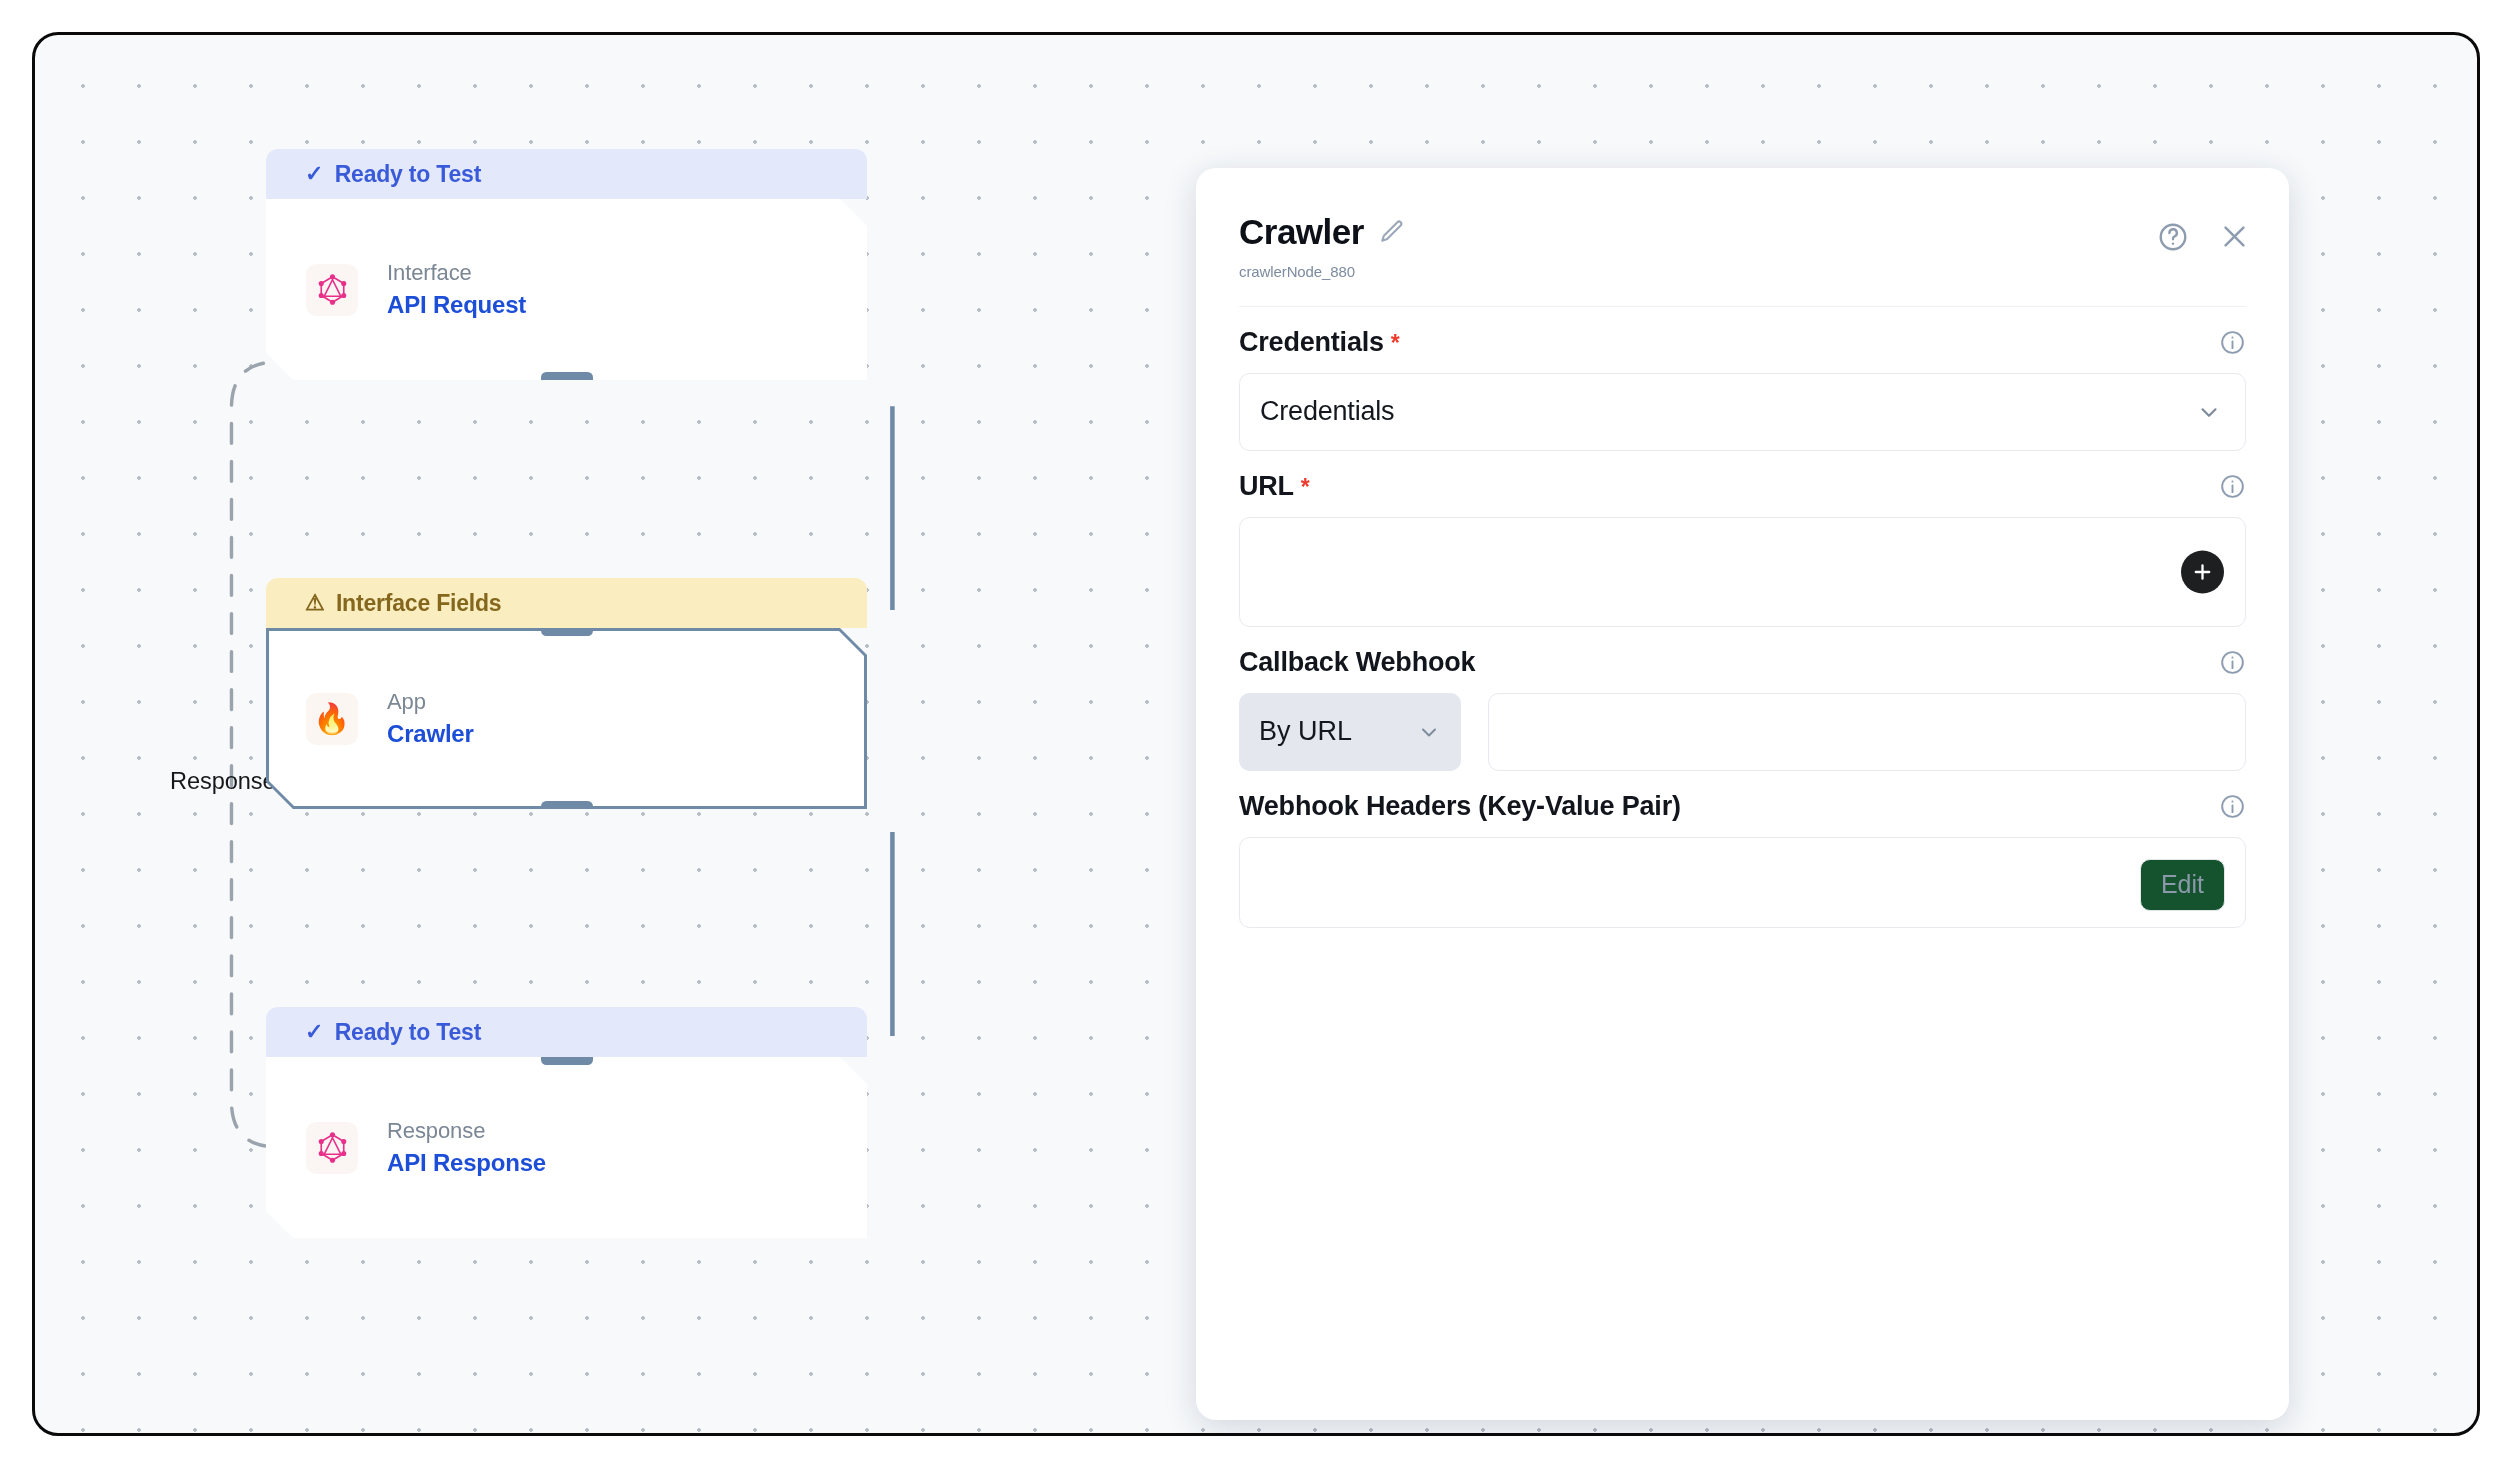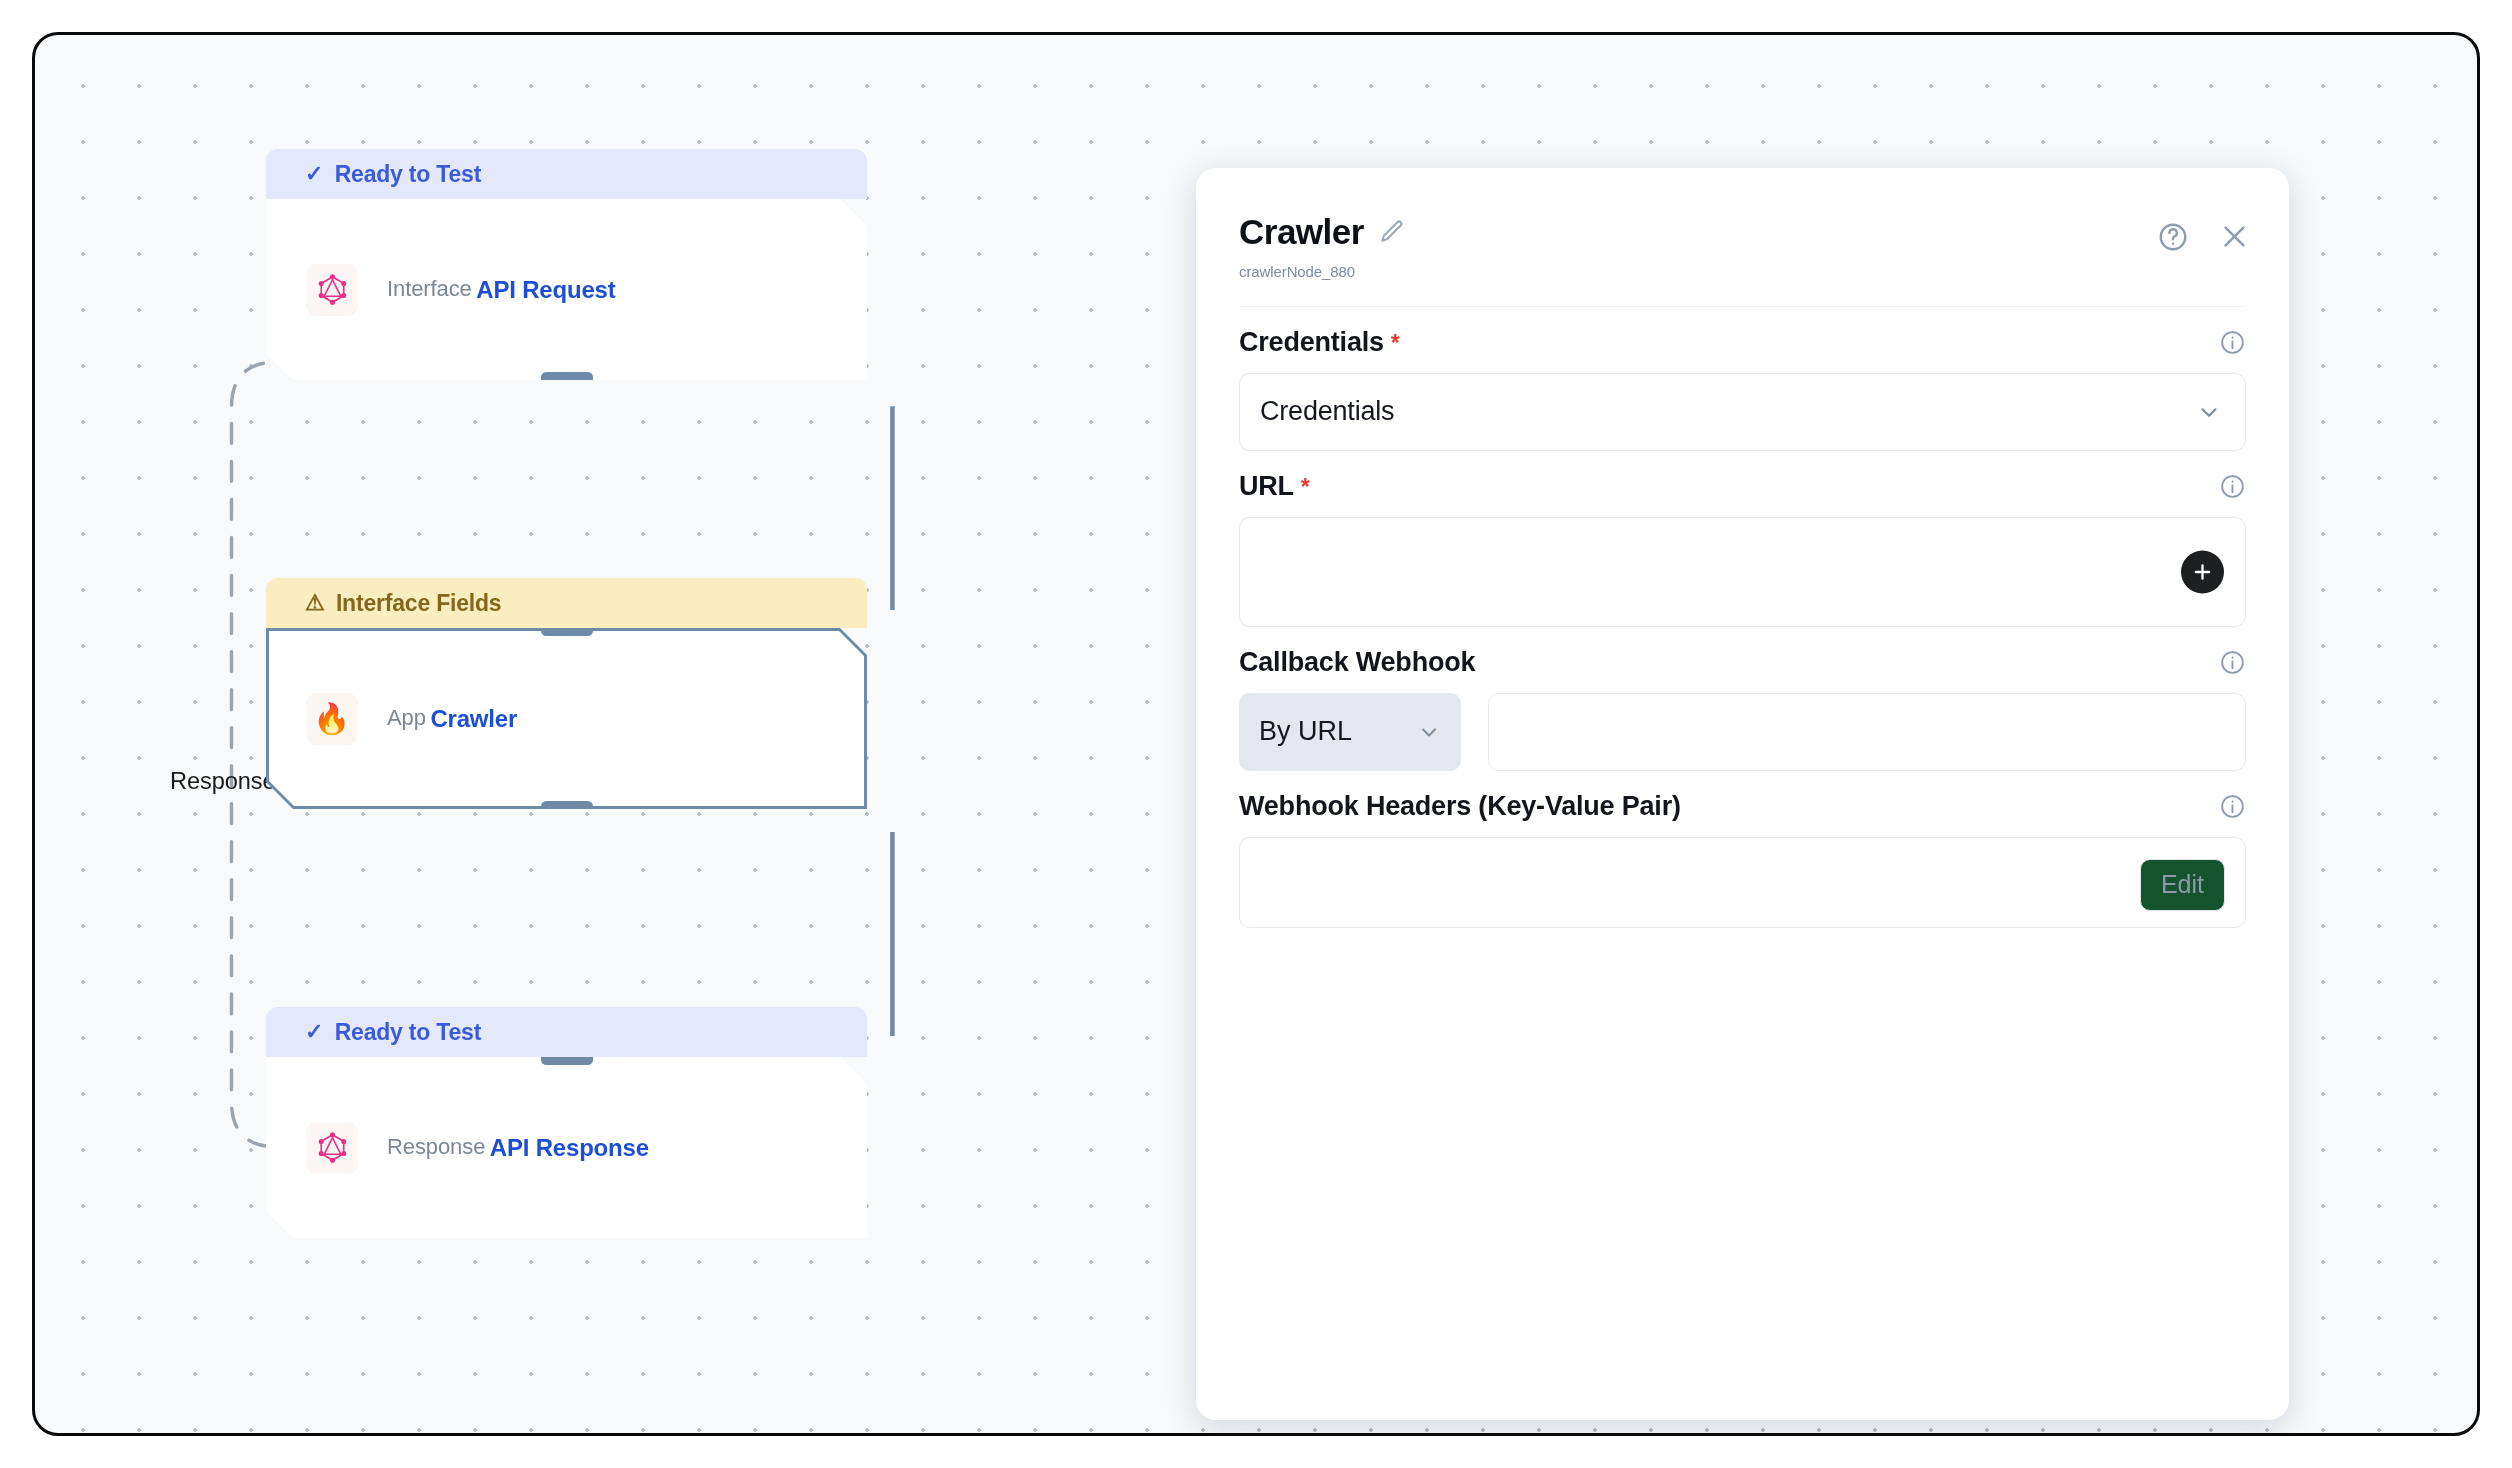--- a/index.html
+++ b/index.html
@@ -85,21 +85,21 @@
   }
   .node-icon {
     width: 52px; height: 52px;
     border-radius: 10.7px;
     display: flex; align-items: center; justify-content: center;
     font-size: 30px; line-height: 1;
     flex: 0 0 auto;
   }
   .icon-graphql { background: #fbf6f3; }
   .icon-app { background: #fbf6f2; }
-  .node-text { display: flex; flex-direction: row; gap: 4.6px; }
+  .node-text { display: flex; flex-direction: column; gap: 4.6px; }
   .node-type { font-size: 22px; color: #7b8794; letter-spacing: -0.1px; }
   .node-title { font-size: 24px; font-weight: 700; color: #1d4ed8; letter-spacing: -0.2px; }
 
   
   .handle {
     position: absolute;
     width: 52px; height: 16.7px;
     background: #6f8aa6;
     border-radius: 5.3px;
     left: 50%; transform: translateX(-50%);

